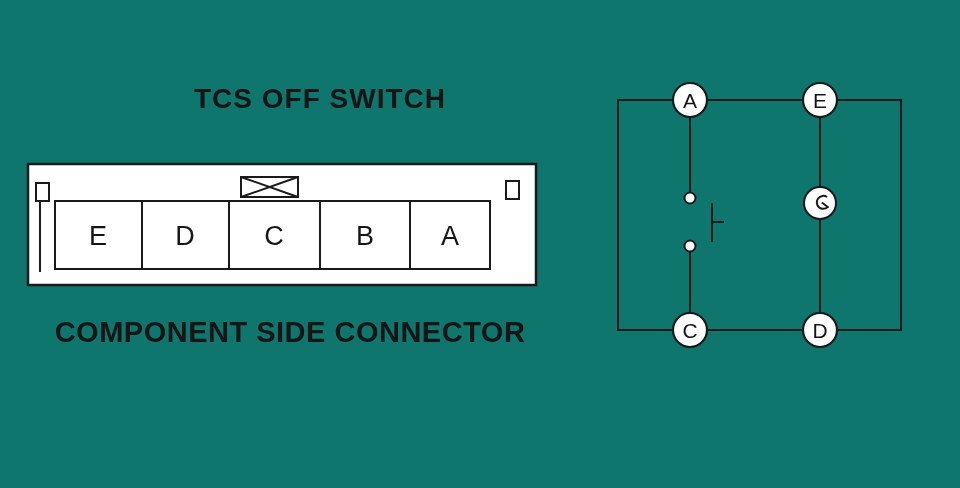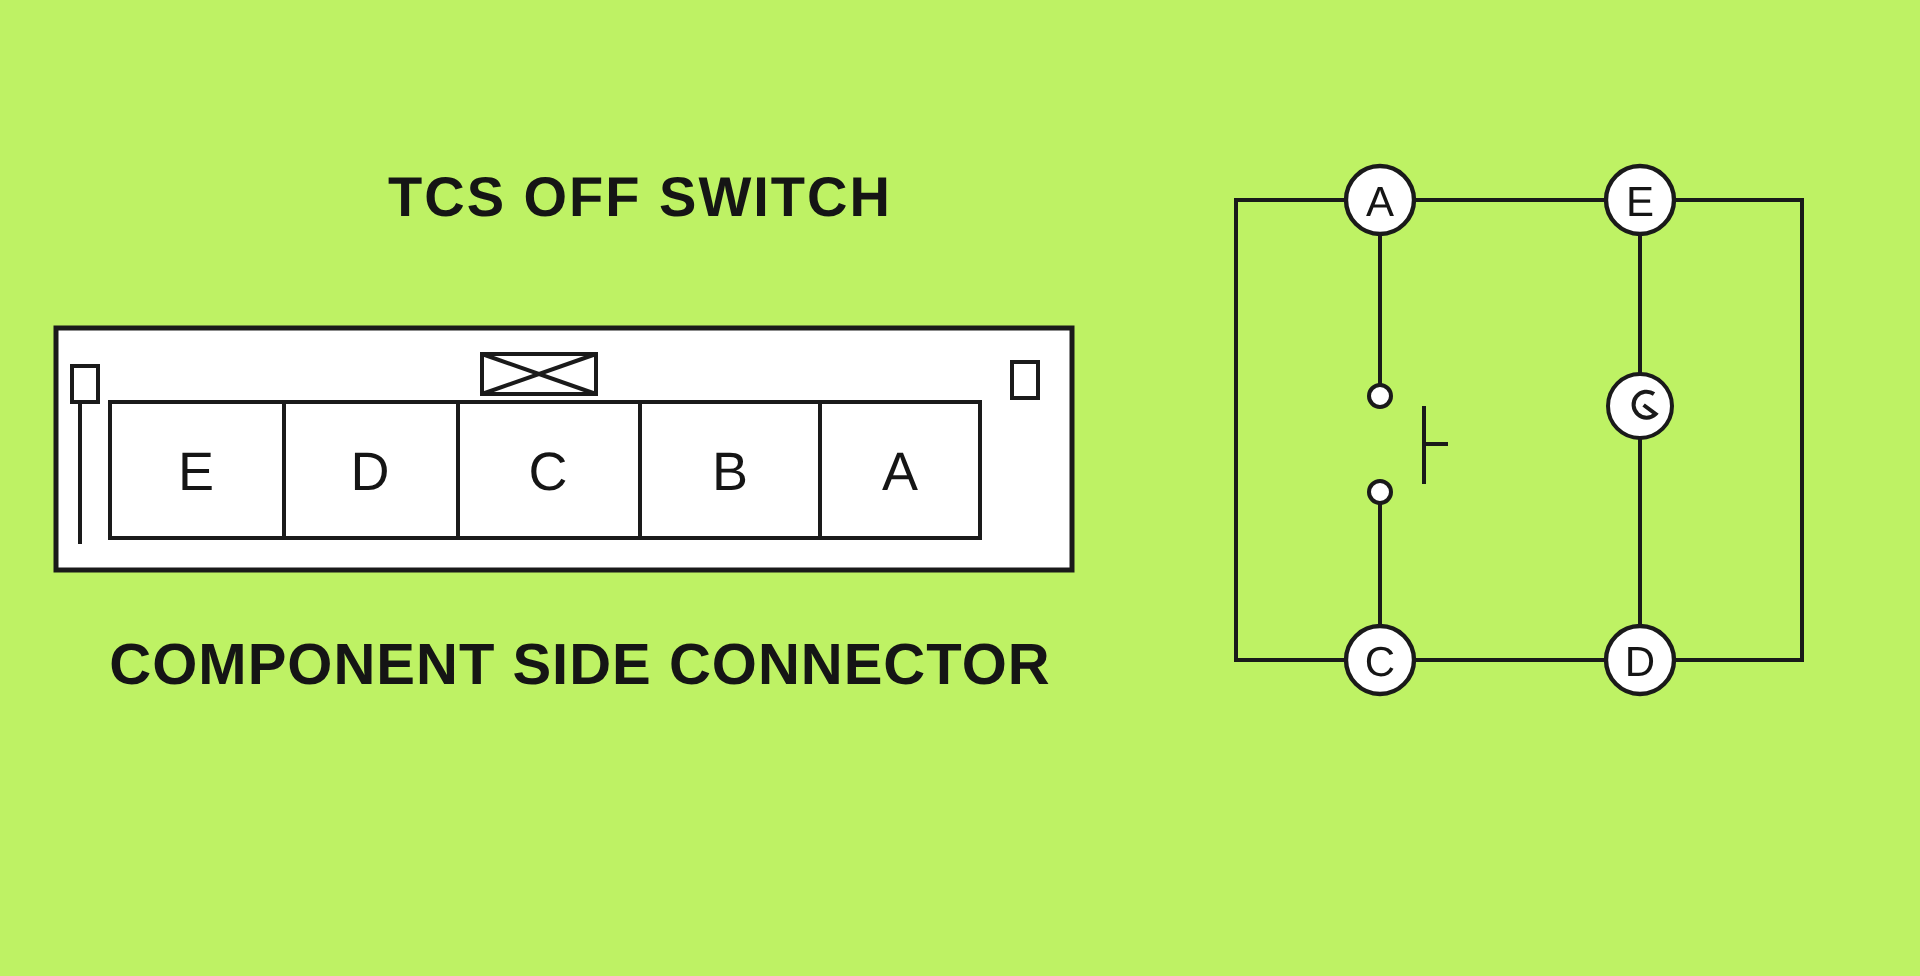--- a/index.html
+++ b/index.html
@@ -8,21 +8,21 @@
     background: #ffffff;
     width: 960px;
     height: 488px;
     overflow: hidden;
     font-family: "Liberation Sans", sans-serif;
   }
   .page {
     position: relative;
     width: 960px;
     height: 488px;
-    background: #bef264;
+    background: #0f766e;
     text-align: right;
   }
   svg {
     display: block;
   }
   svg text {
     font-family: "Liberation Sans", sans-serif;
     fill: #151515;
   }
   .title-text {

